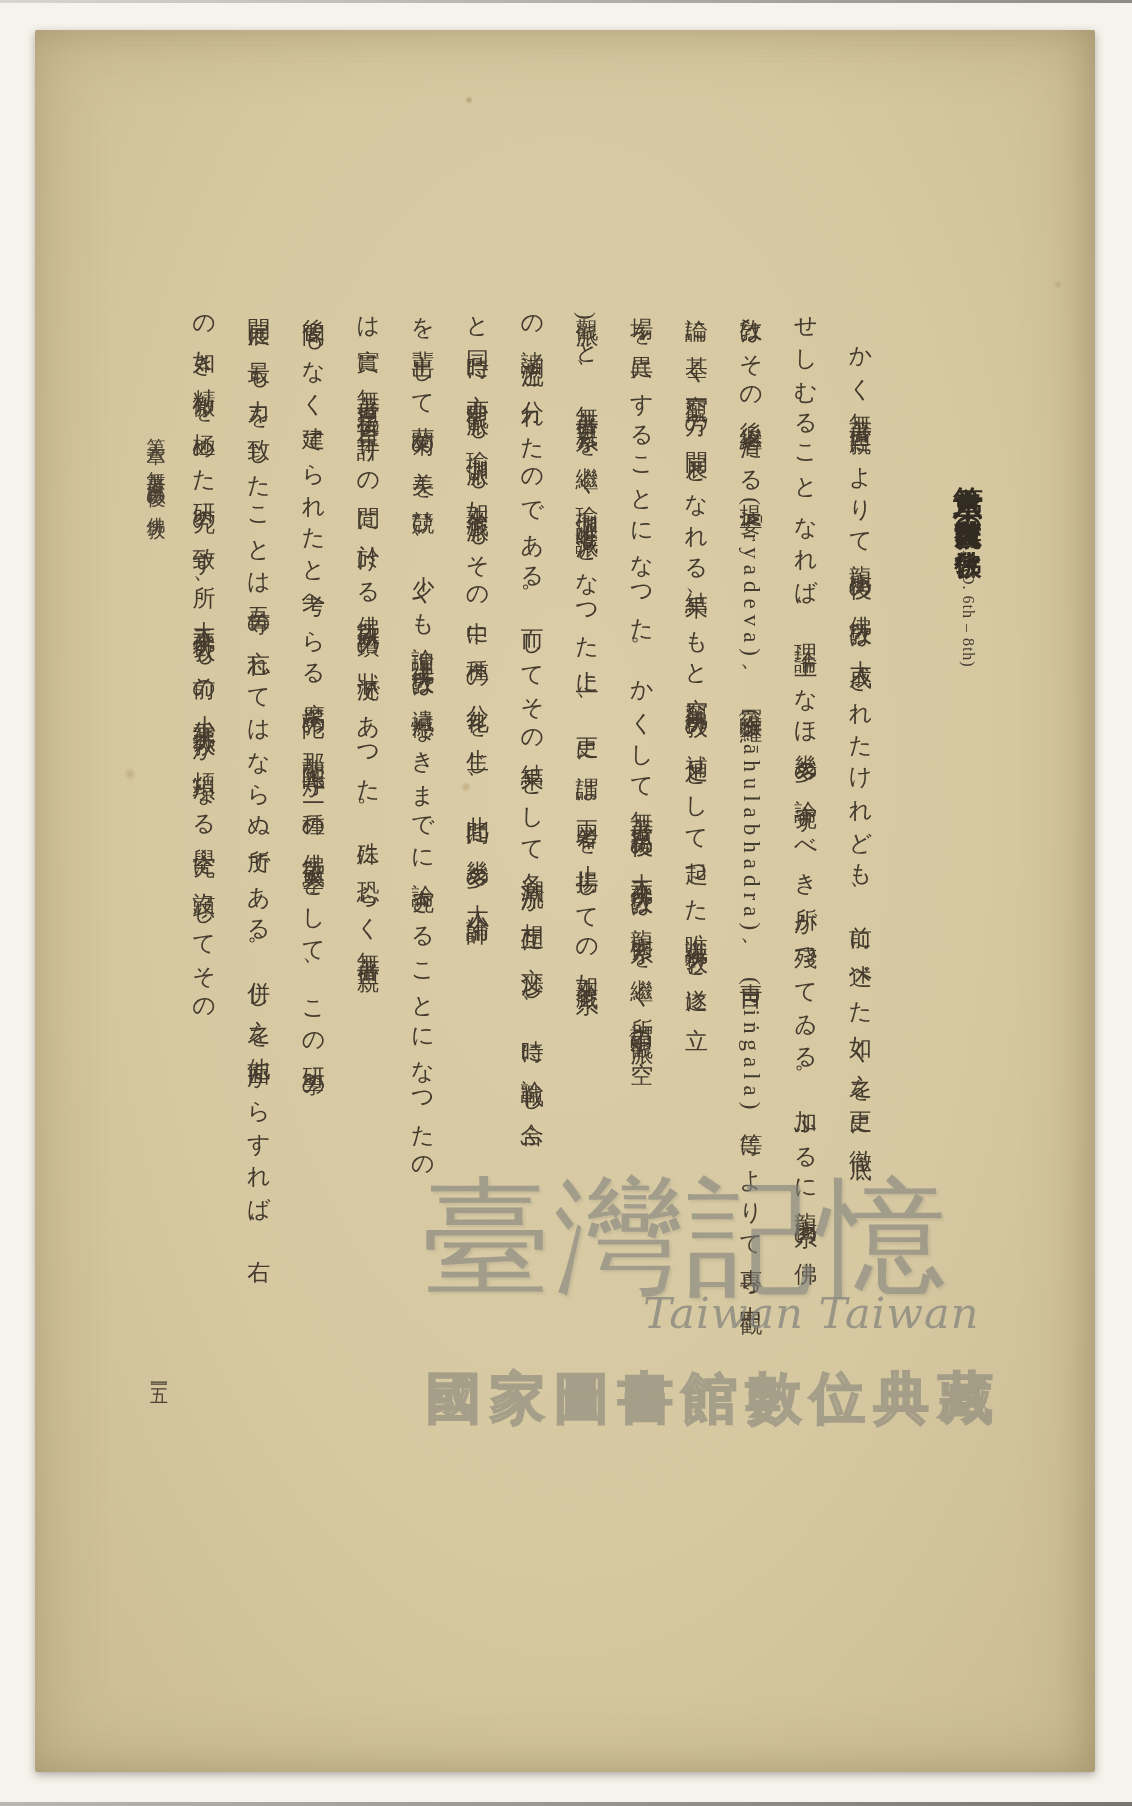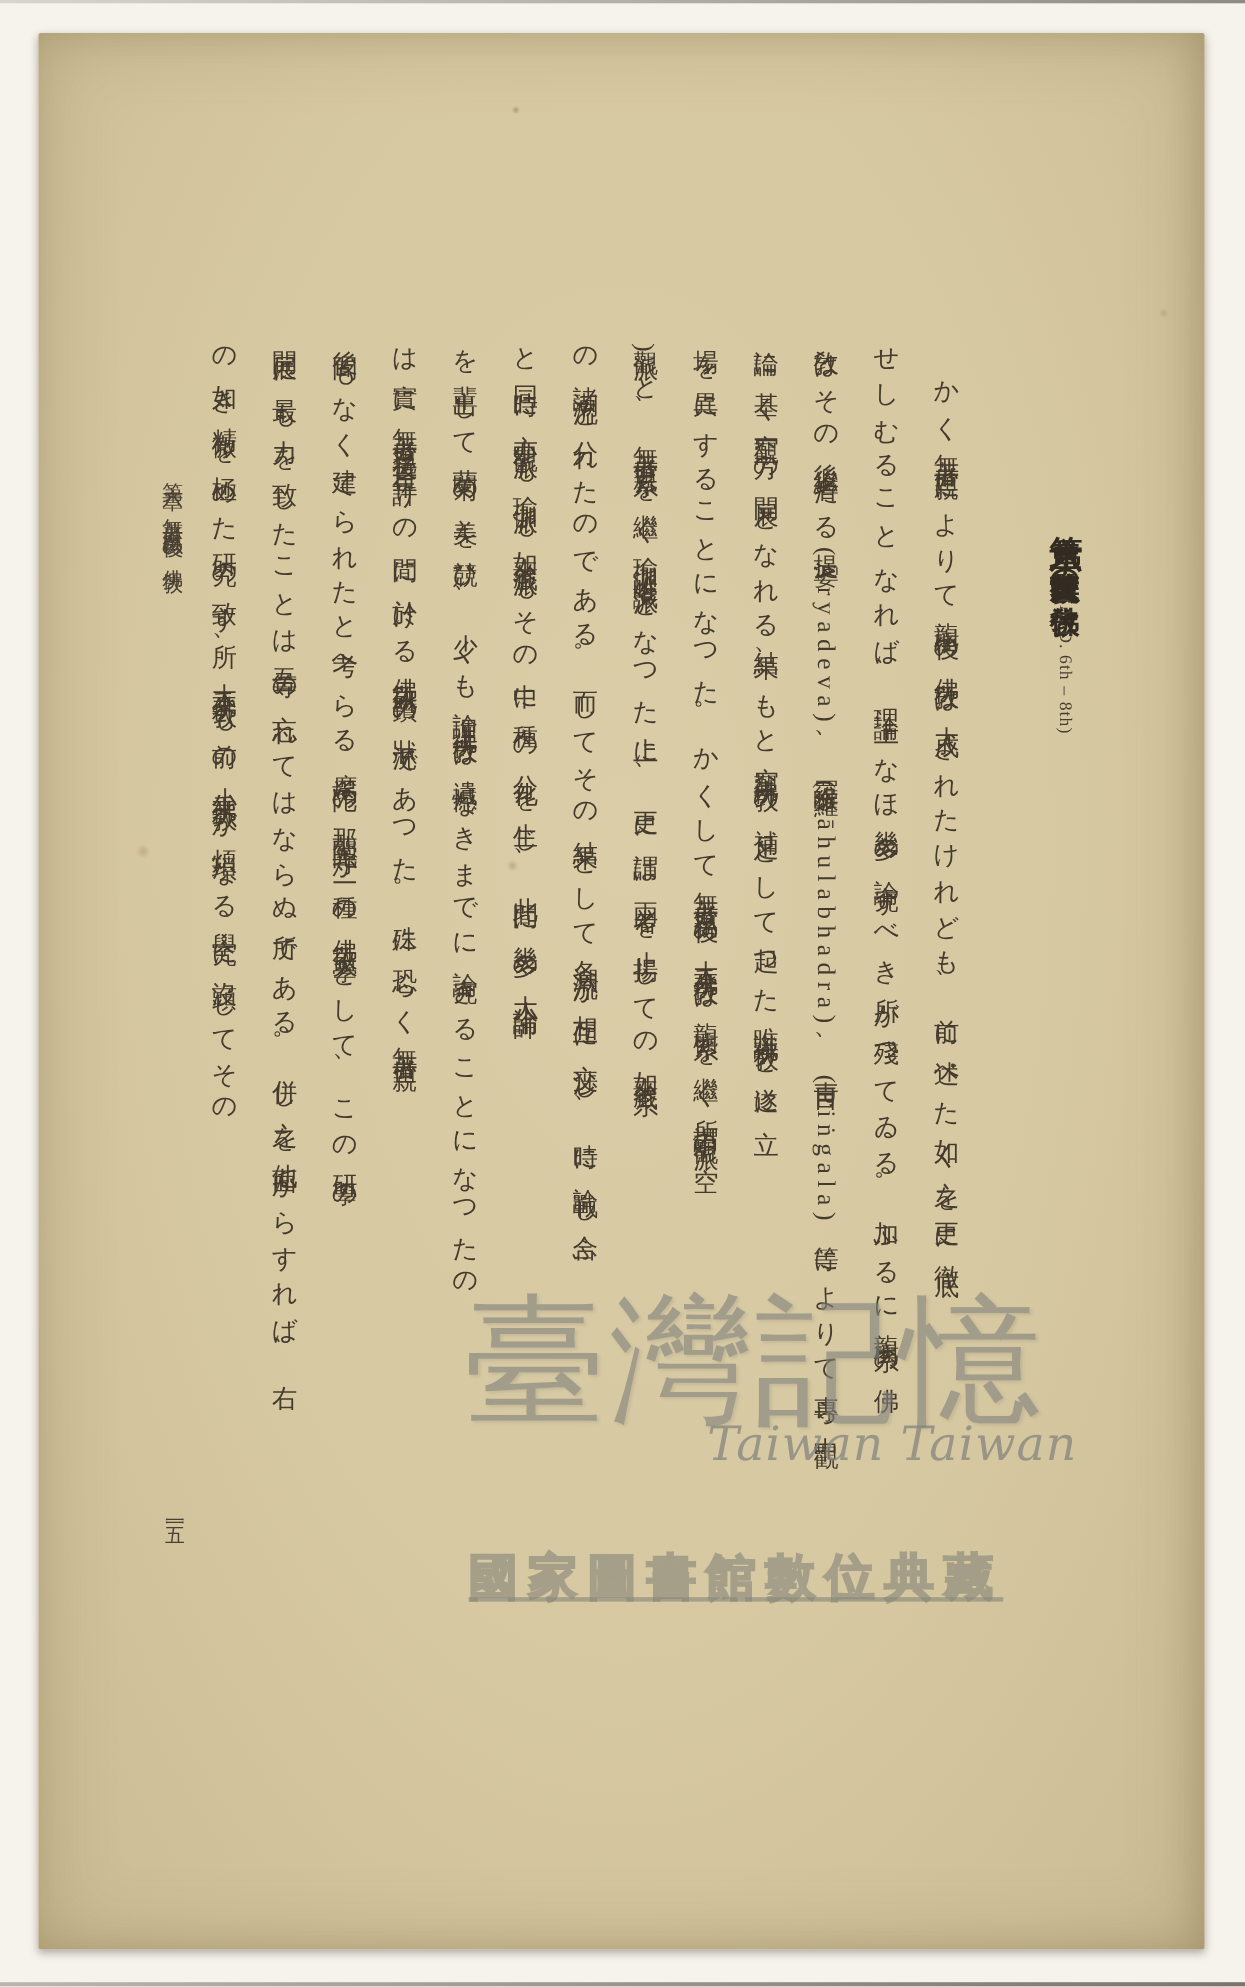--- a/index.html
+++ b/index.html
@@ -29,22 +29,22 @@
   
   .hashira{left:108px;top:393px;height:320px;font-size:19px;letter-spacing:3.5px;color:#4a4134;}
   
   .pagenum{left:112px;top:1343px;height:90px;font-size:18px;letter-spacing:1px;color:#4a4134;}
   
   .wm{position:absolute;pointer-events:none;color:#82837d;}
   .wm-brand{left:422px;top:1152px;font-size:128px;letter-spacing:4px;opacity:.62;font-weight:normal;
     font-family:"DejaVu Serif","Liberation Serif",serif;text-shadow:2px 2px 3px rgba(90,92,88,.25);}
   .wm-latin{left:643px;top:1288px;font-size:43px;font-style:italic;opacity:.72;letter-spacing:1px;
     font-family:"DejaVu Serif","Liberation Serif",serif;}
-  .wm-org{left:426px;top:1404px;font-size:45px;letter-spacing:9px;font-weight:bold;
-    color:rgba(214,201,162,.12);-webkit-text-stroke:2px rgba(118,120,114,.6);opacity:.85;text-decoration:underline;}
+  .wm-org{left:426px;top:1362px;font-size:55px;letter-spacing:9px;font-weight:bold;
+    color:rgba(214,201,162,.12);-webkit-text-stroke:2px rgba(118,120,114,.6);opacity:.85;}
   
   .spot{position:absolute;border-radius:50%;pointer-events:none;}
   .spot1{left:425px;top:752px;width:12px;height:10px;background:radial-gradient(circle,rgba(150,110,55,.35),rgba(150,110,55,0) 70%);}
   .spot2{left:88px;top:738px;width:14px;height:12px;background:radial-gradient(circle,rgba(150,110,55,.3),rgba(150,110,55,0) 70%);}
   .spot3{left:430px;top:66px;width:8px;height:8px;background:radial-gradient(circle,rgba(120,90,45,.4),rgba(120,90,45,0) 70%);}
   .spot4{left:1018px;top:250px;width:10px;height:9px;background:radial-gradient(circle,rgba(150,110,55,.25),rgba(150,110,55,0) 70%);}
 </style>
 </head>
 <body>
 

